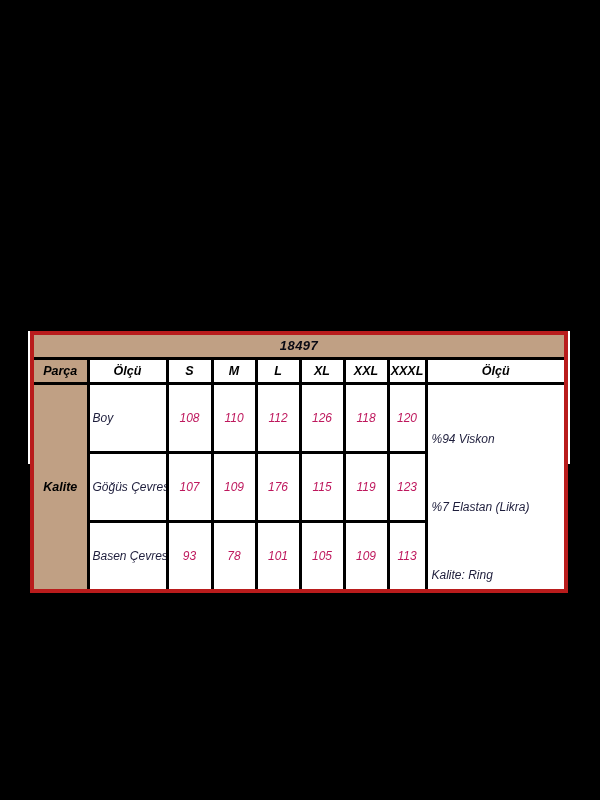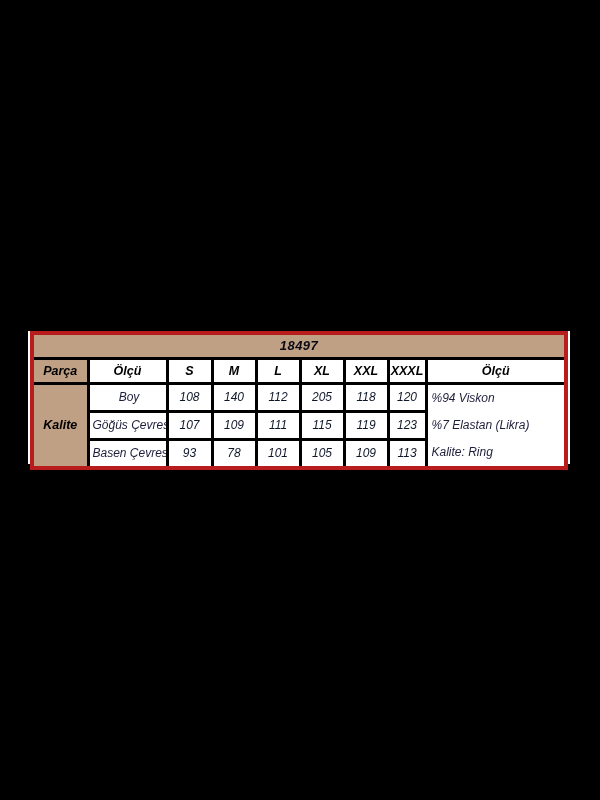--- a/index.html
+++ b/index.html
@@ -44,41 +44,42 @@
     letter-spacing: 0.5px;
     color: #0a0a14;
   }
   .hdr {
     text-align: center;
     font-weight: bold;
     font-size: 12.5px;
     color: #000000;
   }
   .olcu-cell {
-    text-align: center;
+    text-align: left;
     padding-left: 3px !important;
     font-size: 12px;
     color: #1e1e3c;
   }
   .num-cell {
     text-align: center;
     font-size: 12px;
-    color: #0f172a;
+    color: #be185d;
   }
   .kumas-cell {
     vertical-align: top;
     padding-left: 4px !important;
     font-size: 12px;
     color: #1e1e3c;
   }
   .kumas-cell .fabric-line {
     height: 27px;
     line-height: 27px;
     overflow: hidden;
     white-space: nowrap;
+    margin-top: 41px;
   }
   tr.title-row   { height: 25px; }
   tr.header-row  { height: 25px; }
   tr.data-row    { height: 27px; }
 </style>
 </head>
 <body>
 
 <div class="sheet">
   <table class="size-chart">
@@ -108,37 +109,37 @@
       <td class="hdr">XL</td>
       <td class="hdr">XXL</td>
       <td class="hdr">XXXL</td>
       <td class="hdr">Ölçü</td>
     </tr>
 
     <tr class="data-row">
       <td rowspan="3" class="tan hdr">Kalite</td>
       <td class="olcu-cell">Boy</td>
       <td class="num-cell">108</td>
-      <td class="num-cell">140</td>
+      <td class="num-cell">110</td>
       <td class="num-cell">112</td>
-      <td class="num-cell">205</td>
+      <td class="num-cell">126</td>
       <td class="num-cell">118</td>
       <td class="num-cell">120</td>
       <td rowspan="3" class="kumas-cell">
         <div class="fabric-line">%94 Viskon</div>
         <div class="fabric-line">%7 Elastan (Likra)</div>
         <div class="fabric-line">Kalite: Ring</div>
       </td>
     </tr>
 
     <tr class="data-row">
       <td class="olcu-cell">Göğüs Çevresi</td>
       <td class="num-cell">107</td>
       <td class="num-cell">109</td>
-      <td class="num-cell">111</td>
+      <td class="num-cell">176</td>
       <td class="num-cell">115</td>
       <td class="num-cell">119</td>
       <td class="num-cell">123</td>
     </tr>
 
     <tr class="data-row">
       <td class="olcu-cell">Basen Çevresi</td>
       <td class="num-cell">93</td>
       <td class="num-cell">78</td>
       <td class="num-cell">101</td>

